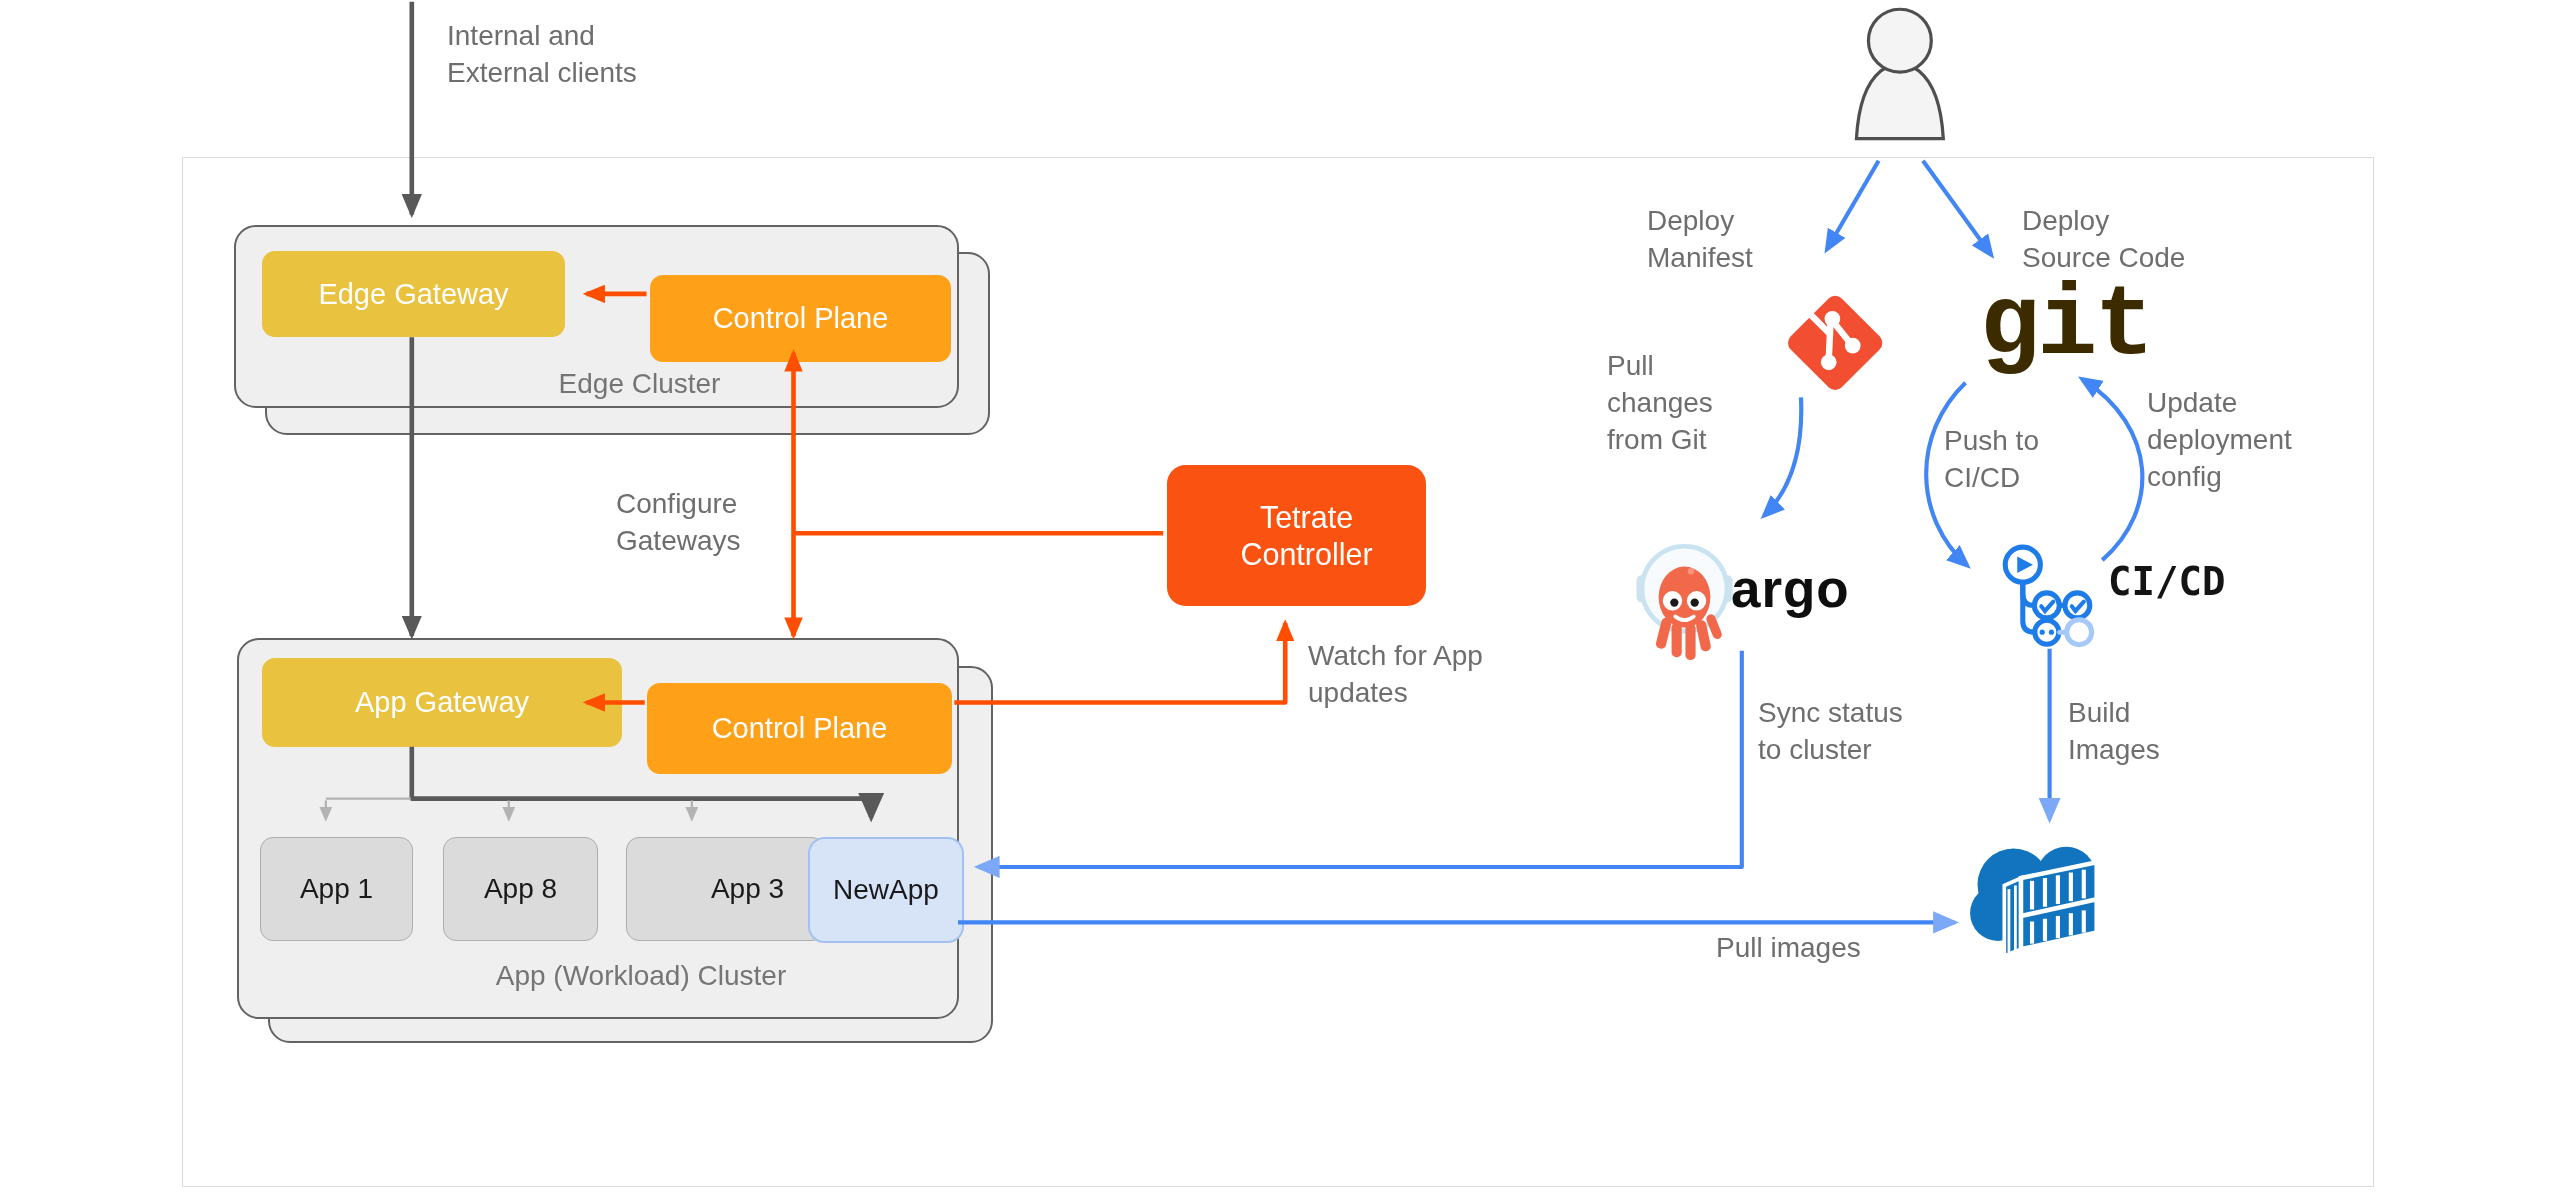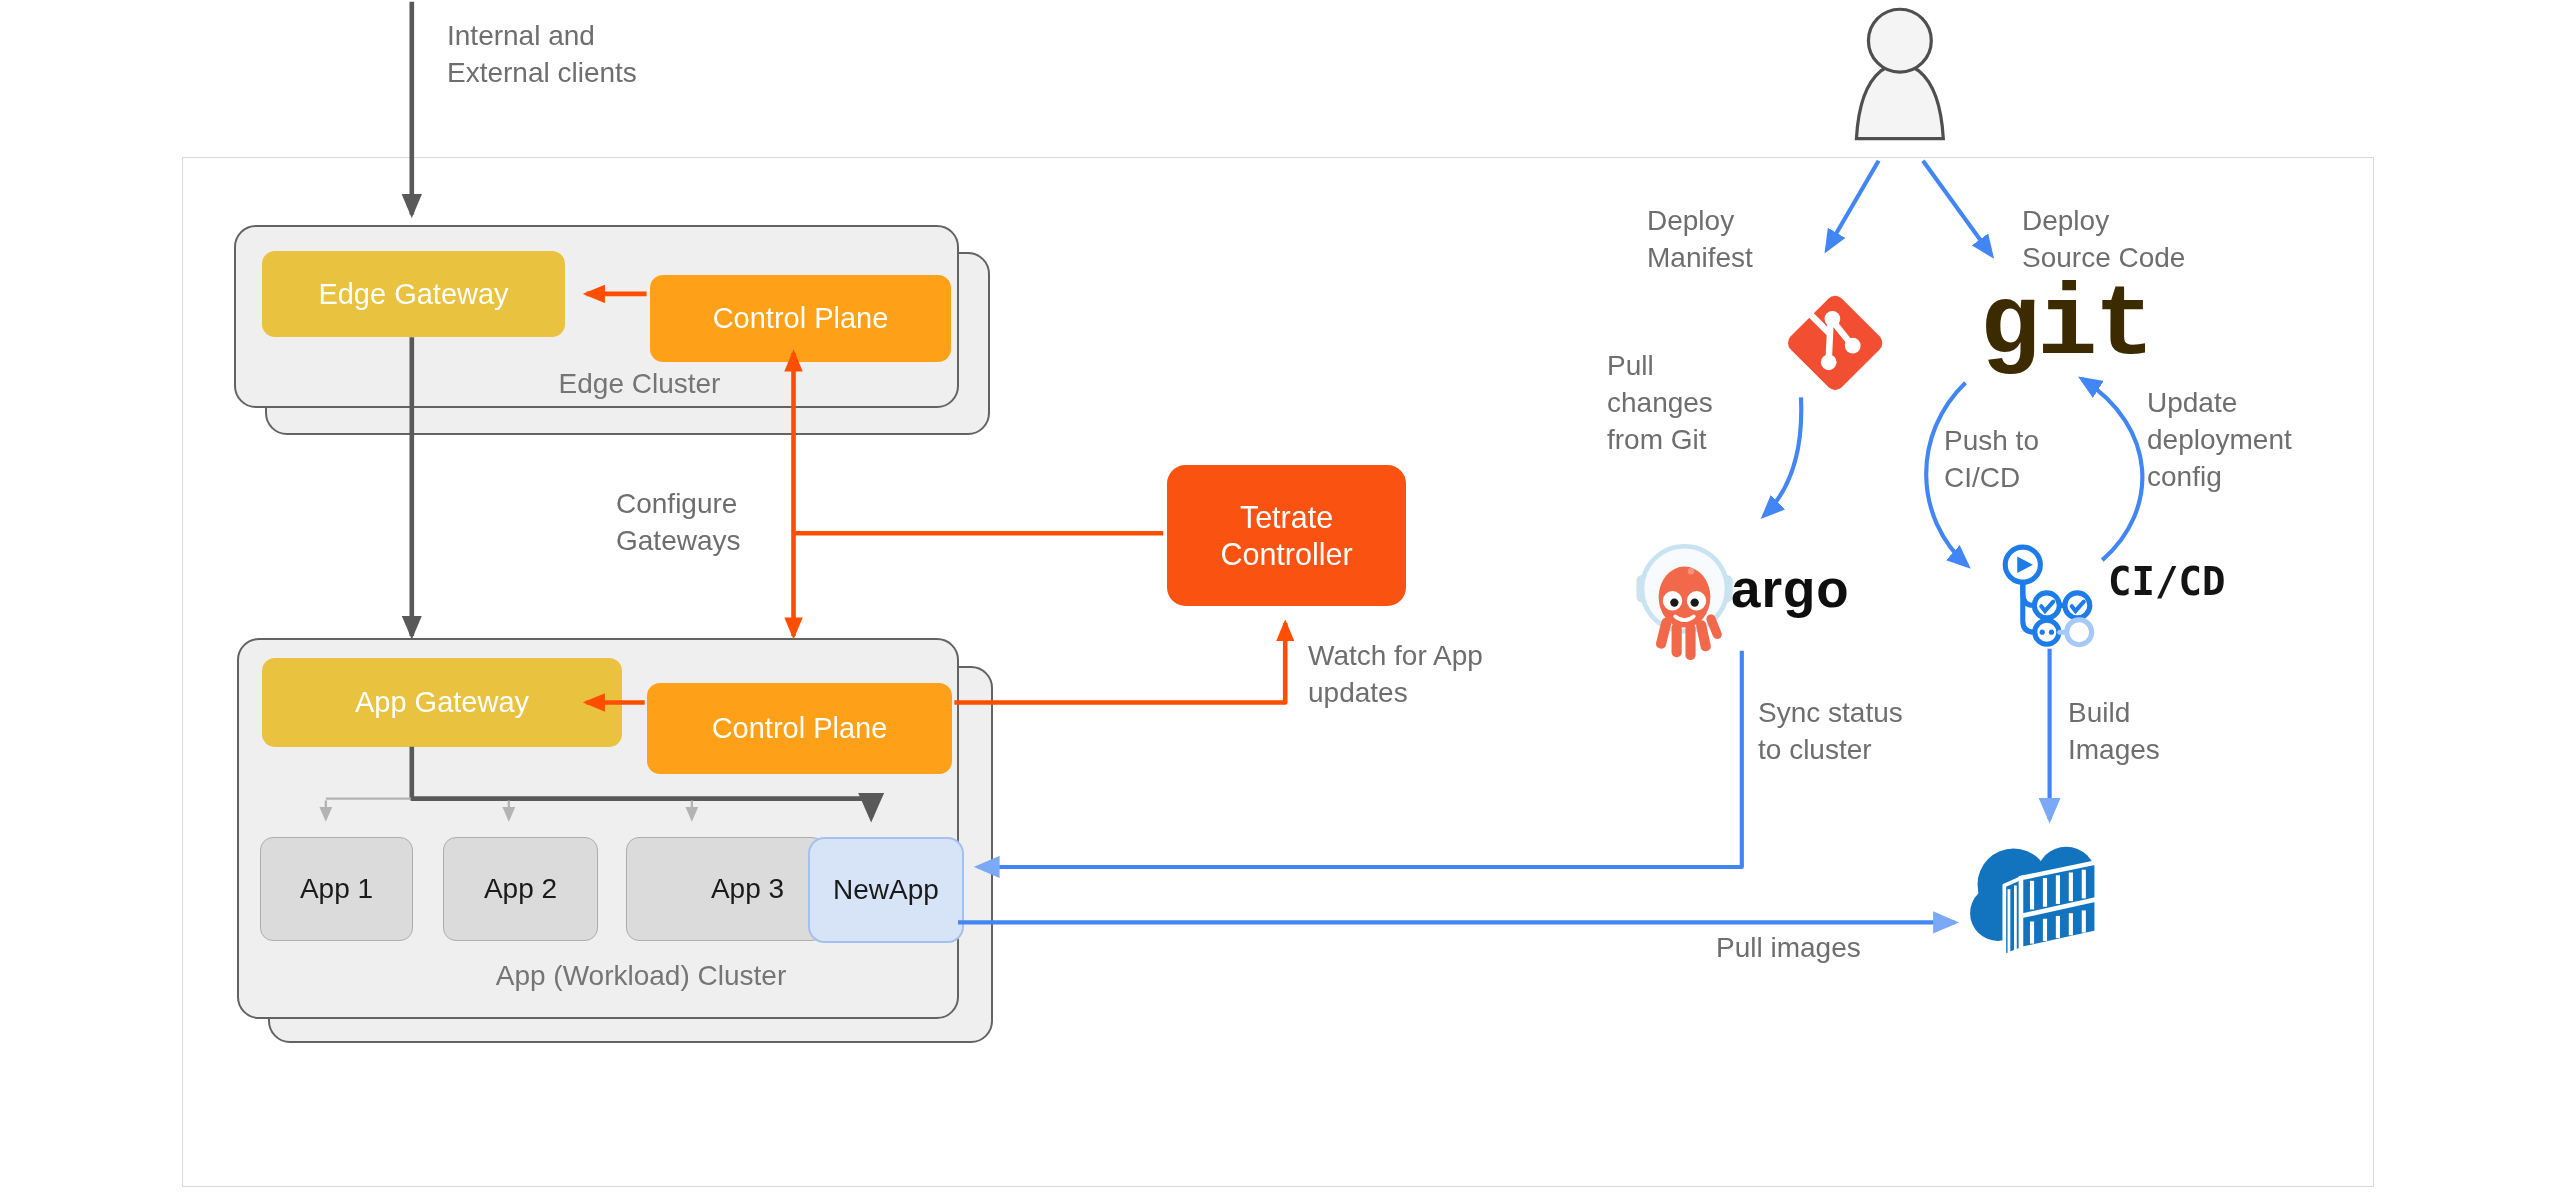--- a/index.html
+++ b/index.html
@@ -5,21 +5,21 @@
   html,body{margin:0;padding:0;background:#ffffff;}
   #canvas{position:relative;width:2576px;height:1196px;overflow:hidden;background:#fff;
           font-family:"Liberation Sans",sans-serif;}
   .abs{position:absolute;}
   .outer-frame{left:182px;top:157px;width:2190px;height:1028px;border:1.8px solid #DADADA;background:#fff;}
   .cluster{background:#EFEFEF;border:2.3px solid #636363;border-radius:22px;}
   .node{display:flex;align-items:center;justify-content:center;text-align:center;
         color:#fff;font-size:29px;font-weight:500;border-radius:13px;white-space:pre-line;line-height:1.2;}
   .node.yellow{background:#E9C23F;}
   .node.orange{background:#FFA019;margin-top:28px;}
-  .node.deep-orange{background:#FA5210;border-radius:18.5px;font-size:30.5px;}
+  .node.deep-orange{background:#FA5210;border-radius:18.5px;font-size:30.5px;padding-left:20px;}
   .appbox{display:flex;align-items:center;justify-content:center;font-size:28px;color:#1a1a1a;
           background:#DBDBDB;border:1.8px solid #ADADAD;border-radius:13px;margin-left:10px;}
   .appbox.new{background:#D7E4F7;border:2.3px solid #A3C1F0;border-radius:16.6px;}
   .lbl{color:#6E6E6E;font-size:28px;line-height:1.32;white-space:pre-line;}
   .cluster-lbl{color:#757575;font-size:28px;text-align:center;padding-left:45px;}
   .wordmark-git{font-family:"DejaVu Serif","Liberation Serif",serif;font-weight:bold;
                 font-size:100px;line-height:1;color:#3D2B00;letter-spacing:-2.8px;}
   .wordmark-argo{font-weight:bold;font-size:53px;line-height:1;color:#0e0e0e;letter-spacing:0.9px;}
   .wordmark-cicd{font-family:"DejaVu Sans Mono","Liberation Mono",monospace;font-weight:bold;
                  font-size:39px;line-height:1;color:#141414;}
@@ -37,21 +37,21 @@
   <div class="abs cluster z1" style="left:234px;top:225px;width:721px;height:179px;"></div>
   <div class="abs node yellow z2" style="left:262px;top:251px;width:303px;height:86px;">Edge Gateway</div>
   <div class="abs node orange z2" style="left:650px;top:247px;width:301px;height:87px;">Control Plane</div>
   <div class="abs cluster-lbl z2" style="left:234px;top:368px;width:721px;">Edge Cluster</div>
 
   <div class="abs cluster z1" style="left:268px;top:666px;width:721px;height:373px;"></div>
   <div class="abs cluster z1" style="left:237px;top:638px;width:718px;height:377px;"></div>
   <div class="abs node yellow z2" style="left:262px;top:658px;width:360px;height:89px;">App Gateway</div>
   <div class="abs node orange z2" style="left:647px;top:655px;width:305px;height:91px;">Control Plane</div>
   <div class="abs appbox z2" style="left:250px;top:837px;width:151px;height:102px;">App 1</div>
-  <div class="abs appbox z2" style="left:433px;top:837px;width:153px;height:102px;">App 2</div>
+  <div class="abs appbox z2" style="left:433px;top:837px;width:153px;height:102px;">App 8</div>
   <div class="abs appbox z2" style="left:616px;top:837px;width:153px;height:102px;padding-left:44px;">App 3</div>
   <div class="abs appbox new z2" style="left:798px;top:837px;width:152px;height:102px;">NewApp</div>
   <div class="abs cluster-lbl z2" style="left:237px;top:960px;width:718px;">App (Workload) Cluster</div>
 
   <div class="abs node deep-orange z2" style="left:1167px;top:465px;width:239px;height:141px;">Tetrate
 Controller</div>
 
   <div class="abs lbl z3" style="left:447px;top:18px;">Internal and
 External clients</div>
   <div class="abs lbl z3" style="left:616px;top:486px;">Configure

